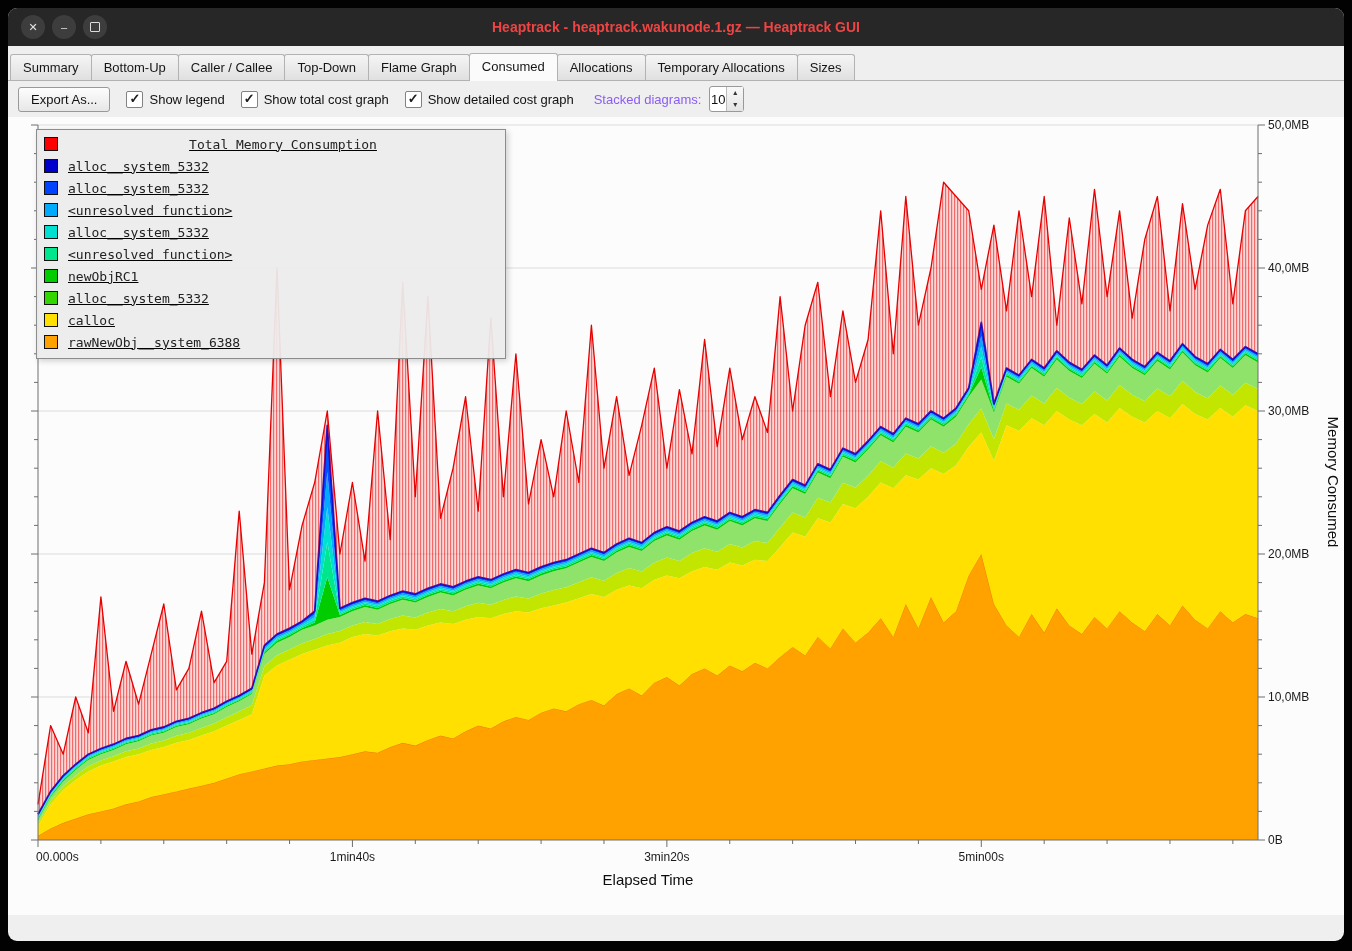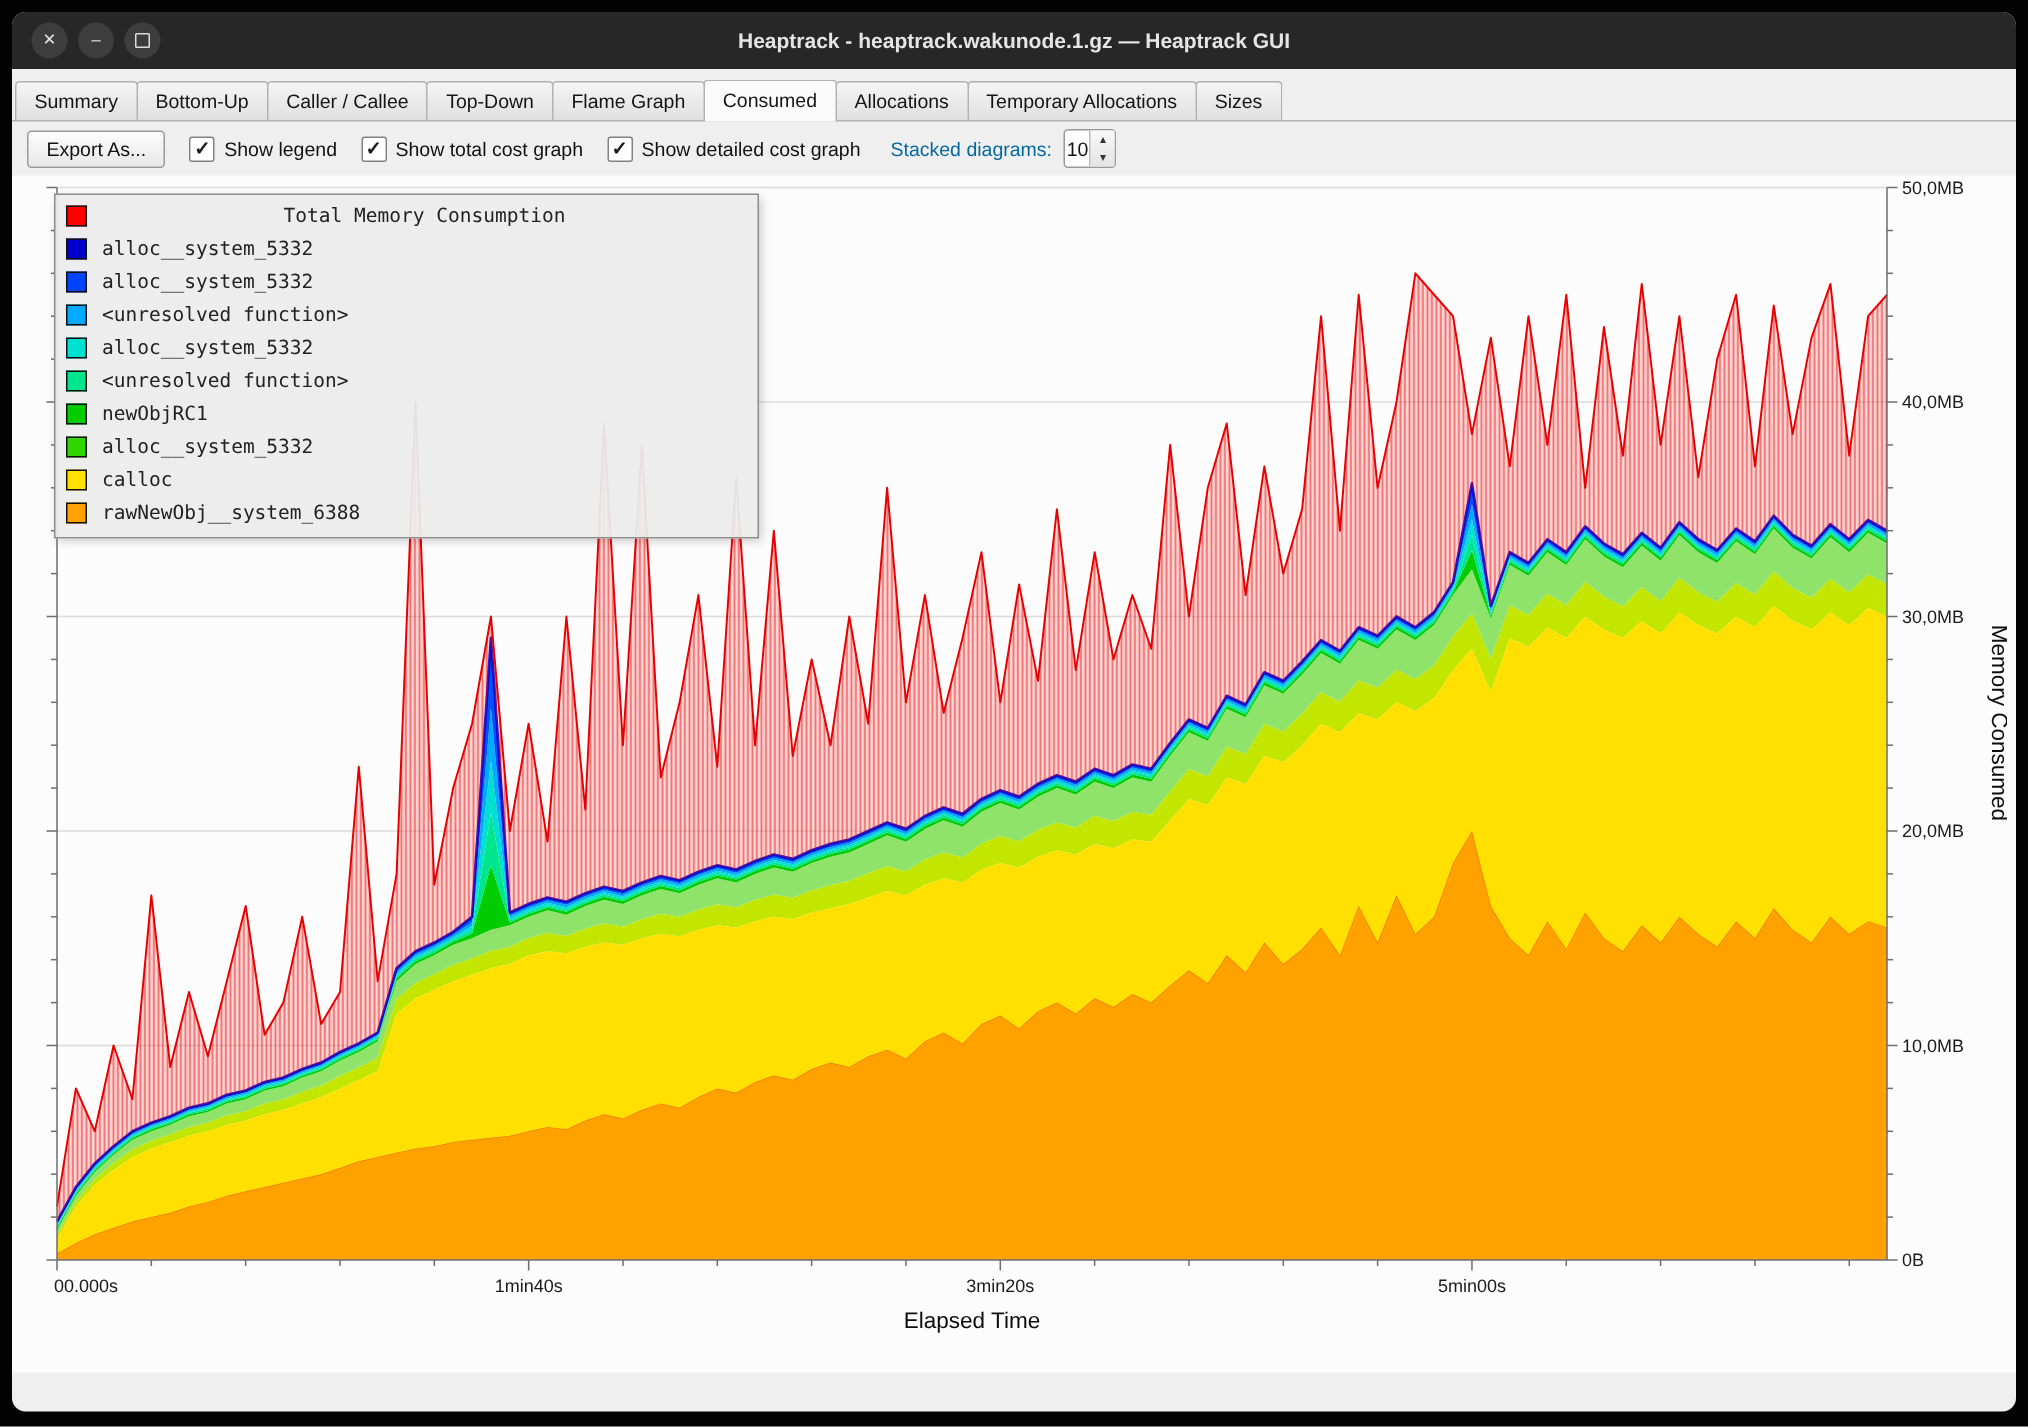--- a/index.html
+++ b/index.html
@@ -6,57 +6,57 @@
   body{width:1352px;height:951px;background:#020202;overflow:hidden;
        font-family:"Liberation Sans",sans-serif;}
   .window{position:absolute;left:8px;top:8px;width:1336px;height:933px;
           border-radius:9px;overflow:hidden;background:#efefef;}
   
   .titlebar{height:38px;background:#272727;position:relative;display:flex;align-items:center;}
   .win-btns{display:flex;gap:7px;margin-left:13px;z-index:2;}
   .win-btn{width:24px;height:24px;border-radius:50%;background:#3d3d3d;color:#e3e3e3;
            display:flex;align-items:center;justify-content:center;font-size:11px;line-height:1;}
   .sq{width:8px;height:8px;border:1.5px solid #dcdcdc;border-radius:1px;}
-  .title-text{position:absolute;left:0;right:0;text-align:center;color:#e5e5e5;
+  .title-text{position:absolute;left:0;right:0;text-align:center;color:#ef4444;
               font-weight:bold;font-size:14px;}
   
   .menubar{height:26px;background:#262626;display:flex;align-items:center;padding-left:8px;gap:2px;}
   .menu-item{display:inline-block;color:#e9e9e9;font-size:13px;padding:3px 9px;border-radius:3px;}
   .menu-item::first-letter{text-decoration:underline;}
   
   .content{height:869px;display:flex;flex-direction:column;background:#efefef;}
   .tabbar{display:flex;align-items:flex-end;height:30px;padding:4px 20px 0 2px;
           border-bottom:1px solid #b2b2b2;}
   .tab{font-size:13px;color:#151515;padding:5px 12px 5px 12px;border:1px solid #b2b2b2;
        border-bottom:none;background:linear-gradient(#f5f5f5,#e0e0e0);
        margin-right:-1px;border-radius:3px 3px 0 0;white-space:nowrap;}
   .tab.active{background:#fbfbfb;margin-bottom:-1px;padding-bottom:7px;z-index:3;position:relative;}
   .toolbar{display:flex;align-items:center;gap:16px;padding:6px 10px;height:36px;box-sizing:border-box;}
   .export-btn{font-family:inherit;font-size:13px;color:#111;padding:4px 12px;
               background:linear-gradient(#fdfdfd,#e7e7e7);border:1px solid #999;border-radius:3px;}
   .chk{display:flex;align-items:center;gap:6px;font-size:13px;color:#111;}
   .cbox{width:15px;height:15px;background:#fff;border:1px solid #828282;border-radius:2px;
         font-size:13px;line-height:14px;text-align:center;color:#1c1c1c;font-weight:bold;flex:none;}
   .chk-label{white-space:nowrap;}
-  .spin-label{font-size:13px;color:#0369a1;margin-left:4px;}
+  .spin-label{font-size:13px;color:#8b5cf6;margin-left:4px;}
   .spinbox{display:flex;border:1px solid #999;border-radius:3px;background:#fff;height:24px;
            align-items:stretch;margin-left:-8px;}
   .spin-value{width:16px;display:flex;align-items:center;justify-content:center;font-size:13px;color:#111;}
   .spin-arrows{display:flex;flex-direction:column;border-left:1px solid #bbb;width:16px;
                background:linear-gradient(#f8f8f8,#e4e4e4);}
   .spin-arrows div{flex:1;font-size:8px;line-height:11px;text-align:center;color:#333;}
   
   .chart-wrap{position:relative;flex:1;background:#fcfcfc;}
   svg text{font-family:"Liberation Sans",sans-serif;}
   .tick-label{font-size:12px;fill:#1a1a1a;}
   .axis-title{font-size:15px;fill:#0d0d0d;}
   .legend{position:absolute;left:28px;top:12px;width:470px;box-sizing:border-box;
           background:rgba(236,236,236,0.94);border:1px solid #8c8c8c;padding:3px 7px 5px 7px;
           box-shadow:2px 2px 6px rgba(0,0,0,0.18);
-          font-family:"DejaVu Sans Mono",monospace;}
+          font-family:"DejaVu Sans Mono",monospace;text-decoration:underline;}
   .legend-row,.legend-title-row{display:flex;align-items:center;height:22px;}
   .swatch{width:14px;height:14px;border:1px solid #101010;margin-right:10px;flex:none;box-sizing:border-box;}
   .legend-title{flex:1;text-align:center;font-size:13px;color:#222;}
   .legend-label{font-size:13px;color:#222;white-space:nowrap;}
 </style>
 </head>
 <body>
 
 <div class="window">
 

